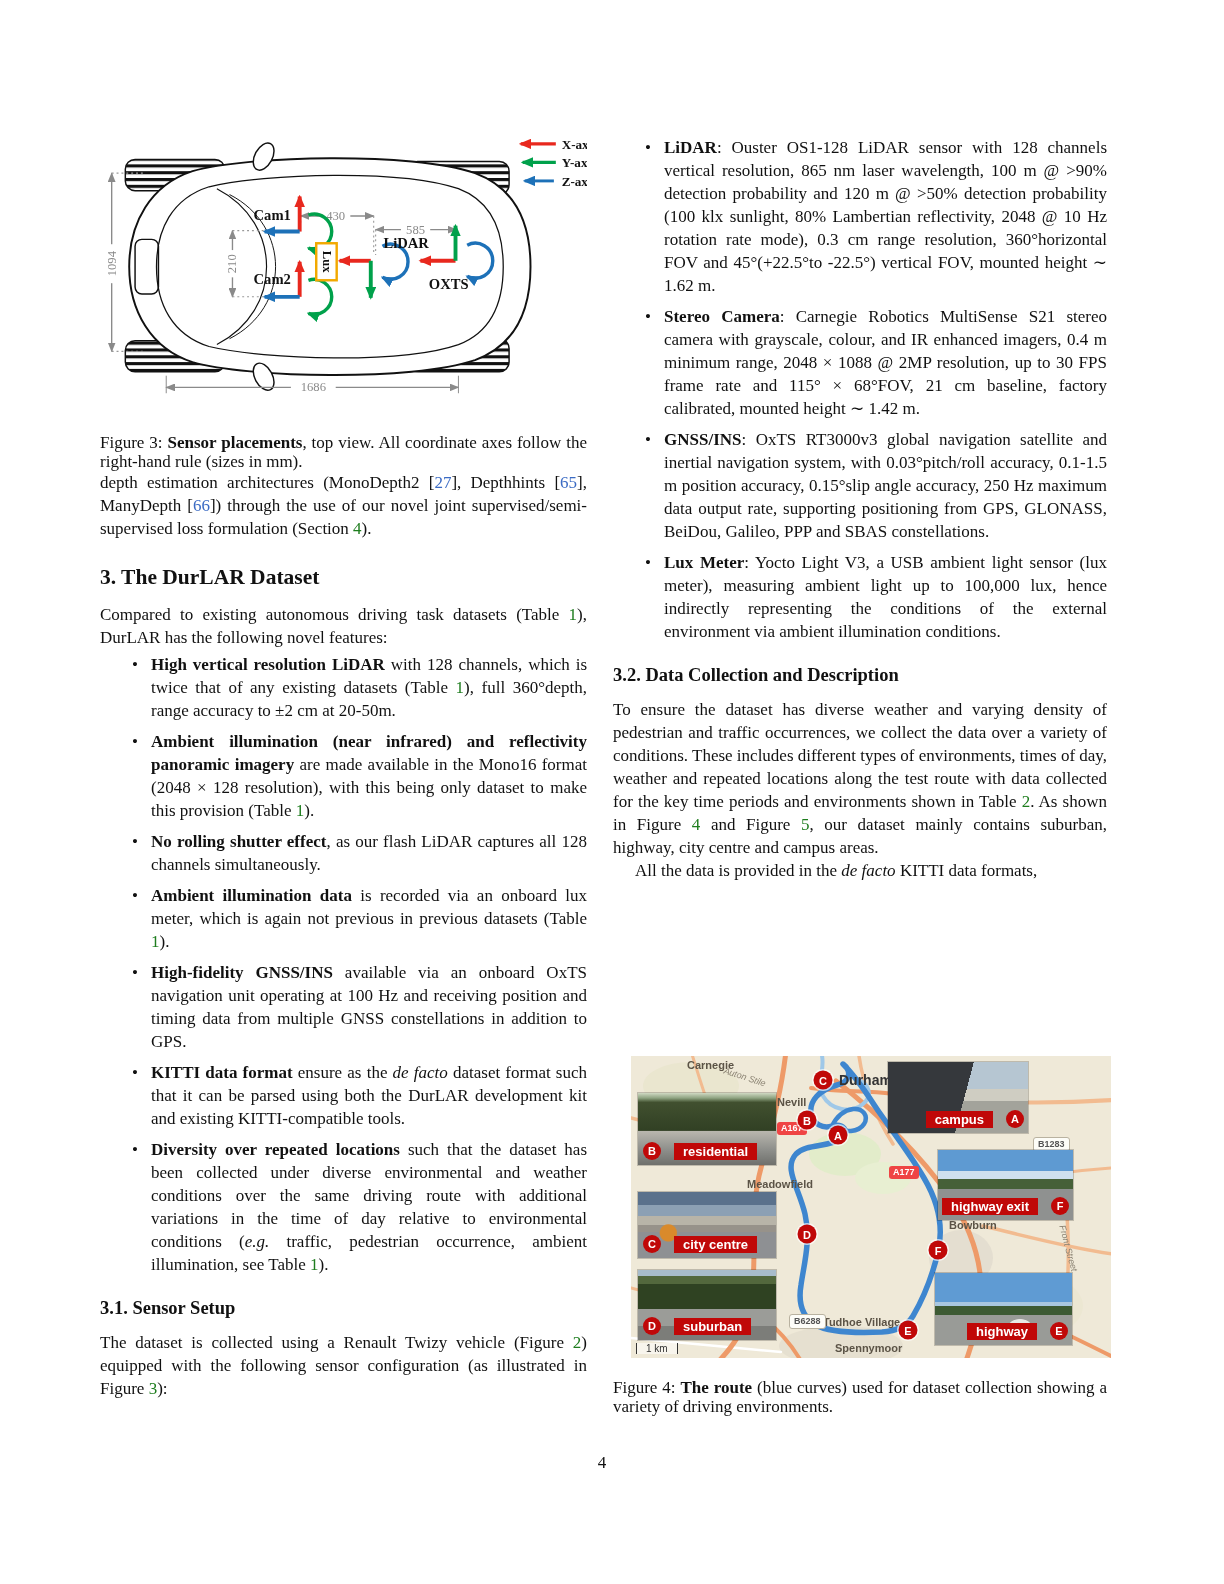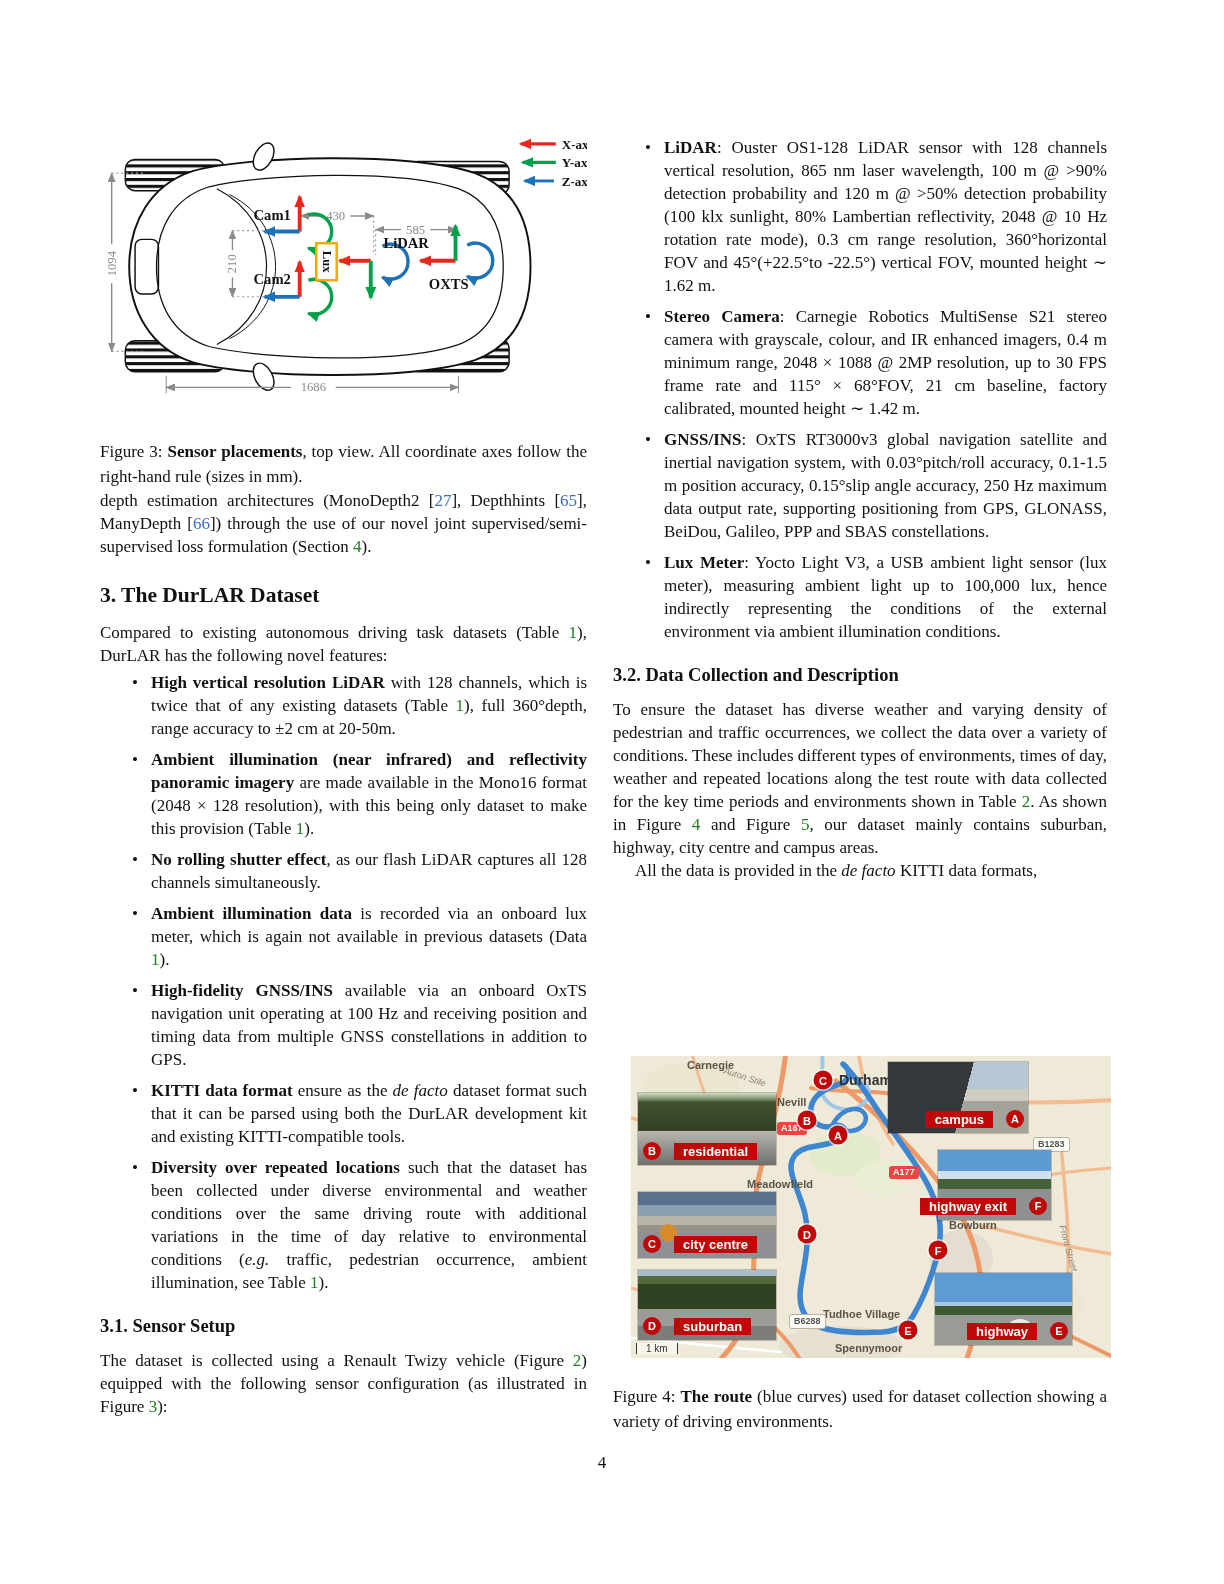--- a/index.html
+++ b/index.html
@@ -13,21 +13,21 @@
   #col-right{left:613px;top:136px;width:494px;}
   p.body{font-size:17px;line-height:23px;text-align:justify;margin:0;}
   .mt{margin-top:17px;}
   .indent{text-indent:22px;}
   h2.sec{font-size:21.5px;margin:25px 0 13px;font-weight:bold;}
   h3.subsec{font-size:18.5px;margin:22px 0 12px;font-weight:bold;}
   ul.feat{list-style:none;margin:4px 0 0;padding:0 0 0 30px;}
   ul.feat li{position:relative;padding-left:21px;margin-bottom:8px;font-size:17px;line-height:23px;text-align:justify;}
   ul.feat li::before{content:"\2022";position:absolute;left:2px;}
   ul.feat.tight{margin-top:0;}
-  .caption{font-size:17px;line-height:25px;text-align:justify;margin:26px 0 0;}
+  .caption{font-size:17px;line-height:19px;text-align:justify;margin:20px 0 0;}
   .b{font-weight:bold;}
   .i{font-style:italic;}
   .cite{color:var(--cite);}
   .ref{color:var(--ref);}
   .pageno{position:absolute;left:572px;top:1453px;width:60px;text-align:center;font-size:17px;}
 
   
   .fig3 svg{display:block;}
   .fig3 text{font-family:"Liberation Serif",serif;}
   .senslabel{font-weight:bold;font-size:15px;fill:#111;}
@@ -204,21 +204,21 @@
     <p class="body mt"><span>depth estimation architectures (MonoDepth2 [</span><span class="cite">27</span><span>], Depthhints [</span><span class="cite">65</span><span>], ManyDepth [</span><span class="cite">66</span><span>]) through the use of our novel joint supervised/semi-supervised loss formulation (Section </span><span class="ref">4</span><span>).</span></p>
 
     <h2 class="sec">3. The DurLAR Dataset</h2>
 
     <p class="body"><span>Compared to existing autonomous driving task datasets (Table </span><span class="ref">1</span><span>), DurLAR has the following novel features:</span></p>
 
     <ul class="feat">
       <li><span class="b">High vertical resolution LiDAR</span><span> with 128 channels, which is twice that of any existing datasets (Table </span><span class="ref">1</span><span>), full 360°depth, range accuracy to ±2 cm at 20-50m.</span></li>
       <li><span class="b">Ambient illumination (near infrared) and reflectivity panoramic imagery</span><span> are made available in the Mono16 format (2048 × 128 resolution), with this being only dataset to make this provision (Table </span><span class="ref">1</span><span>).</span></li>
       <li><span class="b">No rolling shutter effect</span><span>, as our flash LiDAR captures all 128 channels simultaneously.</span></li>
-      <li><span class="b">Ambient illumination data</span><span> is recorded via an onboard lux meter, which is again not available in previous datasets (Data </span><span class="ref">1</span><span>).</span></li>
+      <li><span class="b">Ambient illumination data</span><span> is recorded via an onboard lux meter, which is again not previous in previous datasets (Table </span><span class="ref">1</span><span>).</span></li>
       <li><span class="b">High-fidelity GNSS/INS</span><span> available via an onboard OxTS navigation unit operating at 100 Hz and receiving position and timing data from multiple GNSS constellations in addition to GPS.</span></li>
       <li><span class="b">KITTI data format</span><span> ensure as the </span><span class="i">de facto</span><span> dataset format such that it can be parsed using both the DurLAR development kit and existing KITTI-compatible tools.</span></li>
       <li><span class="b">Diversity over repeated locations</span><span> such that the dataset has been collected under diverse environmental and weather conditions over the same driving route with additional variations in the time of day relative to environmental conditions (</span><span class="i">e.g.</span><span> traffic, pedestrian occurrence, ambient illumination, see Table </span><span class="ref">1</span><span>).</span></li>
     </ul>
 
     <h3 class="subsec">3.1. Sensor Setup</h3>
 
     <p class="body"><span>The dataset is collected using a Renault Twizy vehicle (Figure </span><span class="ref">2</span><span>) equipped with the following sensor configuration (as illustrated in Figure </span><span class="ref">3</span><span>):</span></p>
   </div>
 
@@ -271,21 +271,21 @@
           <path d="M 201 70 C 214 78 228 76 233 68 C 238 60 232 52 222 53 C 214 54 206 60 201 70 Z" stroke-width="4.5"></path>
         </g>
       </svg>
 
       <span class="place" style="left:56px;top:3px;">Carnegie</span>
       <span class="place tiny" style="left:92px;top:16px;transform:rotate(18deg);">Auton Stile</span>
       <span class="place big" style="left:208px;top:16px;">Durham</span>
       <span class="place" style="left:146px;top:40px;">Nevill</span>
       <span class="place" style="left:116px;top:122px;">Meadowfield</span>
       <span class="place" style="left:318px;top:163px;">Bowburn</span>
-      <span class="place" style="left:192px;top:252px;">Tudhoe Village</span>
+      <span class="place" style="left:192px;top:260px;">Tudhoe Village</span>
       <span class="place" style="left:204px;top:286px;">Spennymoor</span>
       <span class="place tiny" style="left:436px;top:168px;transform:rotate(75deg);transform-origin:left top;">Front Street</span>
 
       <span class="badge green" style="left:146px;top:66px;">A167</span>
       <span class="badge green" style="left:258px;top:110px;">A177</span>
       <span class="badge white" style="left:402px;top:46px;margin-top:35px;">B1283</span>
       <span class="badge white" style="left:158px;top:258px;">B6288</span>
 
       <div class="photo ph-residential" style="left:7px;top:37px;width:138px;height:72px;">
         <div class="loclabel leftside">
@@ -298,21 +298,21 @@
           <span class="locbox">campus</span>
           <span class="loccircle">A</span>
         </div>
       </div>
       <div class="photo ph-city" style="left:7px;top:136px;width:138px;height:66px;">
         <div class="loclabel leftside">
           <span class="loccircle">C</span>
           <span class="locbox">city centre</span>
         </div>
       </div>
-      <div class="photo ph-hwexit" style="left:307px;top:94px;width:113px;height:70px;">
+      <div class="photo ph-hwexit" style="left:307px;top:94px;width:135px;height:70px;">
         <div class="loclabel rightside">
           <span class="locbox">highway exit</span>
           <span class="loccircle">F</span>
         </div>
       </div>
       <div class="photo ph-suburban" style="left:7px;top:214px;width:138px;height:70px;">
         <div class="loclabel leftside">
           <span class="loccircle">D</span>
           <span class="locbox">suburban</span>
         </div>

